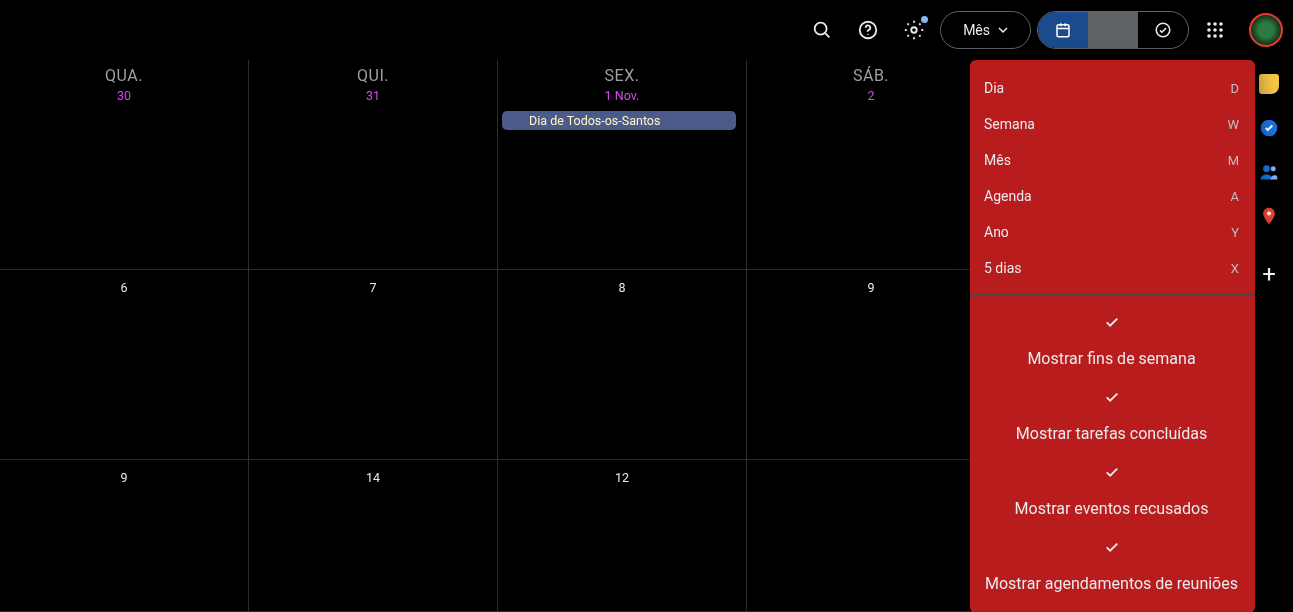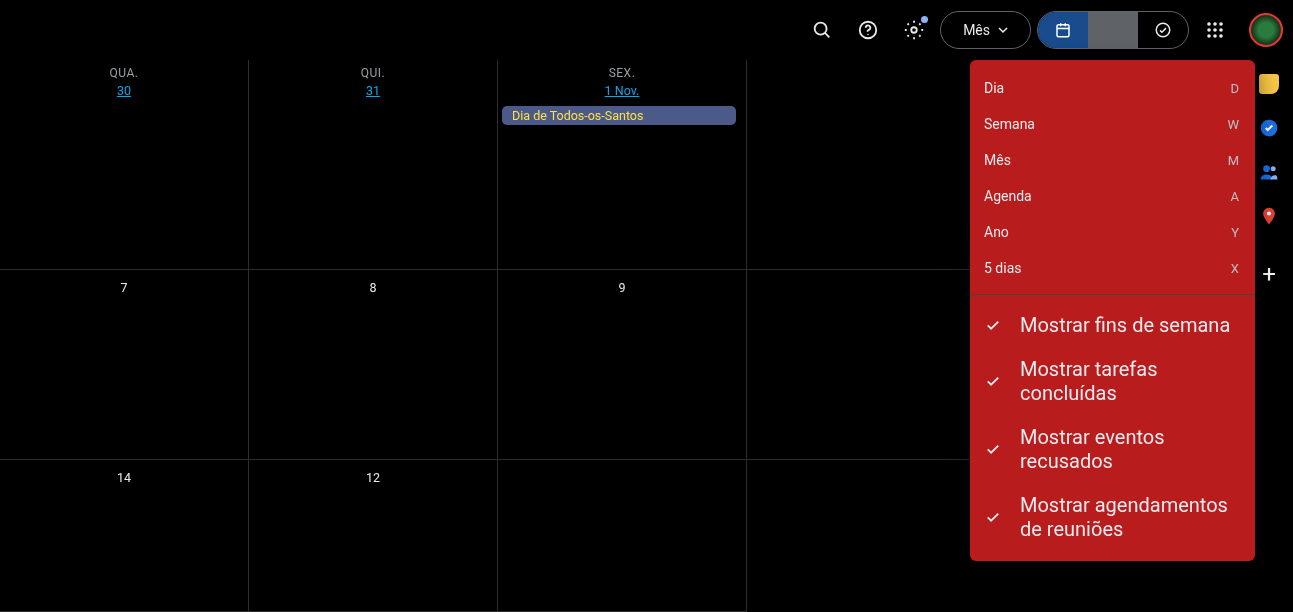--- a/index.html
+++ b/index.html
@@ -92,44 +92,43 @@
 .cell {
   border-right: 1px solid #2d2d2d;
   border-bottom: 1px solid #2d2d2d;
   padding: 6px 4px;
   position: relative;
 }
 .cell:last-child-col { border-right: none; }
 .day-header {
   text-align: center;
   color: #9aa0a6;
-  font-size: 12px;
+  font-size: 16px;
   letter-spacing: .5px;
   text-transform: uppercase;
 }
 .day-num {
   text-align: center;
-  color: #0ea5e9;
+  color: #d946ef;
   font-size: 12.5px;
   margin-top: 3px;
-  text-decoration: underline;
 }
 .day-num-only {
   text-align: center;
   color: #e8eaed;
   font-size: 12.5px;
   padding-top: 4px;
 }
 .event-chip {
   margin-top: 8px;
   background: #4c5a8a;
-  color: #fde047;
+  color: #fef9c3;
   border-radius: 5px;
   font-size: 12.5px;
-  padding: 2px 10px;
+  padding: 2px 27px;
   width: calc(100% - 6px);
   cursor: pointer;
 }
 
 
 .menu {
   position: absolute;
   top: 60px;
   right: 38px;
   width: 285px;
@@ -144,23 +143,24 @@
   padding: 10px 16px 10px 14px;
   font-size: 14px;
   color: #e8eaed;
   cursor: pointer;
 }
 .menu-shortcut { color: #bdc1c6; font-size: 13px; }
 .menu-divider { height: 1px; background: #444; margin: 8px 0; }
 .menu-check-item {
   display: flex; align-items: center; gap: 18px;
   padding: 10px 16px 10px 14px;
-  font-size: 20px;
-  color: #e8eaed;
-  cursor: pointer;
+  font-size: 16px;
+  color: #e8eaed;
+  cursor: pointer;
+  flex-direction: column;
 }
 .check-svg { flex-shrink: 0; }
 
 svg { display: block; }
 </style>
 </head>
 <body>
 
 <div class="header">
   <div class="icon-btn">
@@ -256,20 +256,24 @@
     </div>
     <div class="cell">
       <div class="day-header">QUI.</div>
       <div class="day-num">31</div>
     </div>
     <div class="cell">
       <div class="day-header">SEX.</div>
       <div class="day-num">1 Nov.</div>
       <div class="event-chip">Dia de Todos-os-Santos</div>
     </div>
+    <div class="cell">
+      <div class="day-header">SÁB.</div>
+      <div class="day-num">2</div>
+    </div>
     <div class="cell"></div>
 
     <div class="cell">
         <div class="day-num-only">6</div>
       </div>
     <div class="cell">
         <div class="day-num-only">7</div>
       </div>
     <div class="cell">
         <div class="day-num-only">8</div>

